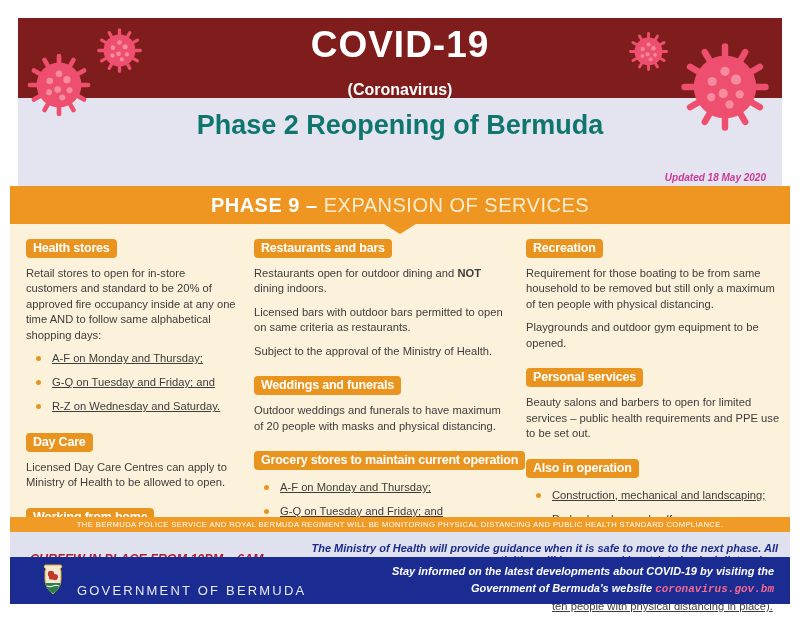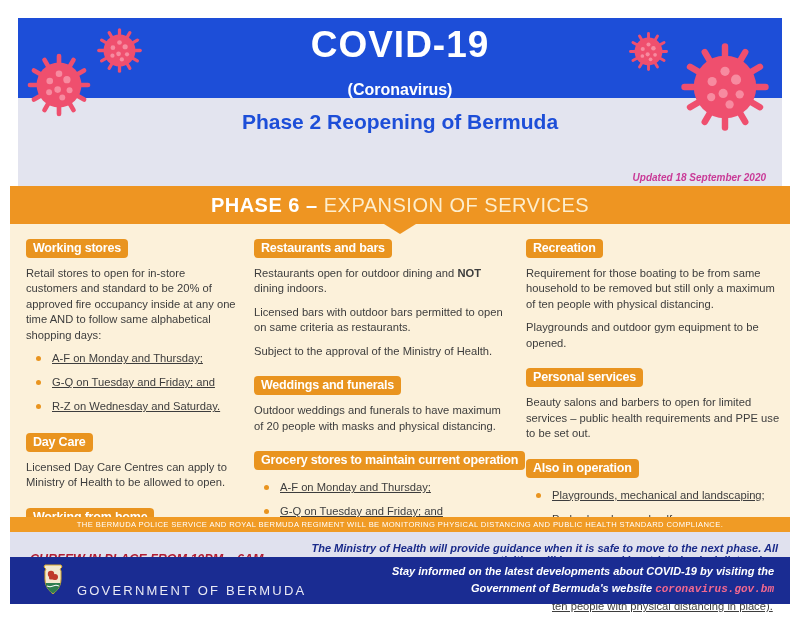--- a/index.html
+++ b/index.html
@@ -1,25 +1,25 @@
 <!DOCTYPE html>
 <html><head>
 <meta charset="utf-8">
 <style>
   html,body{margin:0;padding:0;background:#ffffff;}
   .page{position:relative;width:800px;height:618px;background:#ffffff;overflow:hidden;
         font-family:"Liberation Sans",sans-serif;}
 
   
-  .header-band{position:absolute;left:18px;right:18px;top:18px;height:80px;background:#1d4ed8;z-index:1;text-align:center;}
+  .header-band{position:absolute;left:18px;right:18px;top:18px;height:80px;background:#7f1d1d;z-index:1;text-align:center;}
   .covid-title{color:#ffffff;font-weight:bold;font-size:37px;letter-spacing:1px;margin-top:8px;line-height:1;}
   .covid-subtitle{color:#ffffff;font-weight:bold;font-size:16px;margin-top:18px;}
 
   .sub-band{position:absolute;left:18px;right:18px;top:98px;height:88px;background:#e3e4ef;z-index:1;text-align:center;}
-  .phase-heading{color:#1d4ed8;font-weight:bold;font-size:21px;line-height:1.22;margin-top:11px;}
+  .phase-heading{color:#0f766e;font-weight:bold;font-size:27px;line-height:1.22;margin-top:11px;}
   .updated{position:absolute;right:16px;bottom:3px;color:#c93a97;font-weight:bold;font-style:italic;font-size:10px;}
 
   
   .virus{position:absolute;z-index:2;}
   .v1{left:26px;top:52px;width:66px;height:66px;}
   .v2{left:96px;top:27px;width:47px;height:47px;}
   .v3{left:628px;top:31px;width:41px;height:41px;}
   .v4{left:679px;top:41px;width:92px;height:92px;}
 
   
@@ -110,41 +110,41 @@
 
   <div class="header-band">
     <div class="covid-title">COVID-19</div>
     <div class="covid-subtitle">(Coronavirus)</div>
   </div>
 
   <div class="sub-band">
     <div class="phase-heading">
       <div>Phase 2 Reopening of Bermuda</div>
     </div>
-    <div class="updated">Updated 18 September 2020</div>
+    <div class="updated">Updated 18 May 2020</div>
   </div>
 
   <div class="phase-banner">
-    <span class="strong">PHASE 6 –</span><span class="light"> EXPANSION OF SERVICES</span>
+    <span class="strong">PHASE 9 –</span><span class="light"> EXPANSION OF SERVICES</span>
   </div>
   <div class="notch"></div>
 
   <div class="content">
-    <div class="col col1"><div class="badge">Working stores</div><p class="para">Retail stores to open for in-store customers and standard to be 20% of approved fire occupancy inside at any one time AND to follow same alphabetical shopping days:</p><ul class="bullets">
+    <div class="col col1"><div class="badge">Health stores</div><p class="para">Retail stores to open for in-store customers and standard to be 20% of approved fire occupancy inside at any one time AND to follow same alphabetical shopping days:</p><ul class="bullets">
           <li>A-F on Monday and Thursday;</li>
           <li>G-Q on Tuesday and Friday; and</li>
           <li>R-Z on Wednesday and Saturday.</li>
         </ul><div class="badge">Day Care</div><p class="para">Licensed Day Care Centres can apply to Ministry of Health to be allowed to open.</p><div class="badge">Working from home</div><p class="para">Remote working and working from home still required, where reasonably practicable.</p></div>
     <div class="col col2"><div class="badge">Restaurants and bars</div><p class="para">Restaurants open for outdoor dining and <b>NOT</b> dining indoors.</p><p class="para">Licensed bars with outdoor bars permitted to open on same criteria as restaurants.</p><p class="para">Subject to the approval of the Ministry of Health.</p><div class="badge">Weddings and funerals</div><p class="para">Outdoor weddings and funerals to have maximum of 20 people with masks and physical distancing.</p><div class="badge">Grocery stores to maintain current operation</div><ul class="bullets">
           <li>A-F on Monday and Thursday;</li>
           <li>G-Q on Tuesday and Friday; and</li>
           <li>R-Z on Wednesday and Saturday.</li>
         </ul></div>
     <div class="col col3"><div class="badge">Recreation</div><p class="para">Requirement for those boating to be from same household to be removed but still only a maximum of ten people with physical distancing.</p><p class="para">Playgrounds and outdoor gym equipment to be opened.</p><div class="badge">Personal services</div><p class="para">Beauty salons and barbers to open for limited services – public health requirements and PPE use to be set out.</p><div class="badge">Also in operation</div><ul class="bullets">
-          <li>Playgrounds, mechanical and landscaping;</li>
+          <li>Construction, mechanical and landscaping;</li>
           <li>Parks, beaches and golf courses;</li>
           <li>Skeleton government and court Services;</li>
           <li>Limited Public Transportation; and</li>
           <li>Limited numbers for gatherings (no more than ten people with physical distancing in place).</li>
         </ul></div>
   </div>
 
   <div class="police-strip">THE BERMUDA POLICE SERVICE AND ROYAL BERMUDA REGIMENT WILL BE MONITORING PHYSICAL DISTANCING AND PUBLIC HEALTH STANDARD COMPLIANCE.</div>
 
   <div class="curfew-strip">

